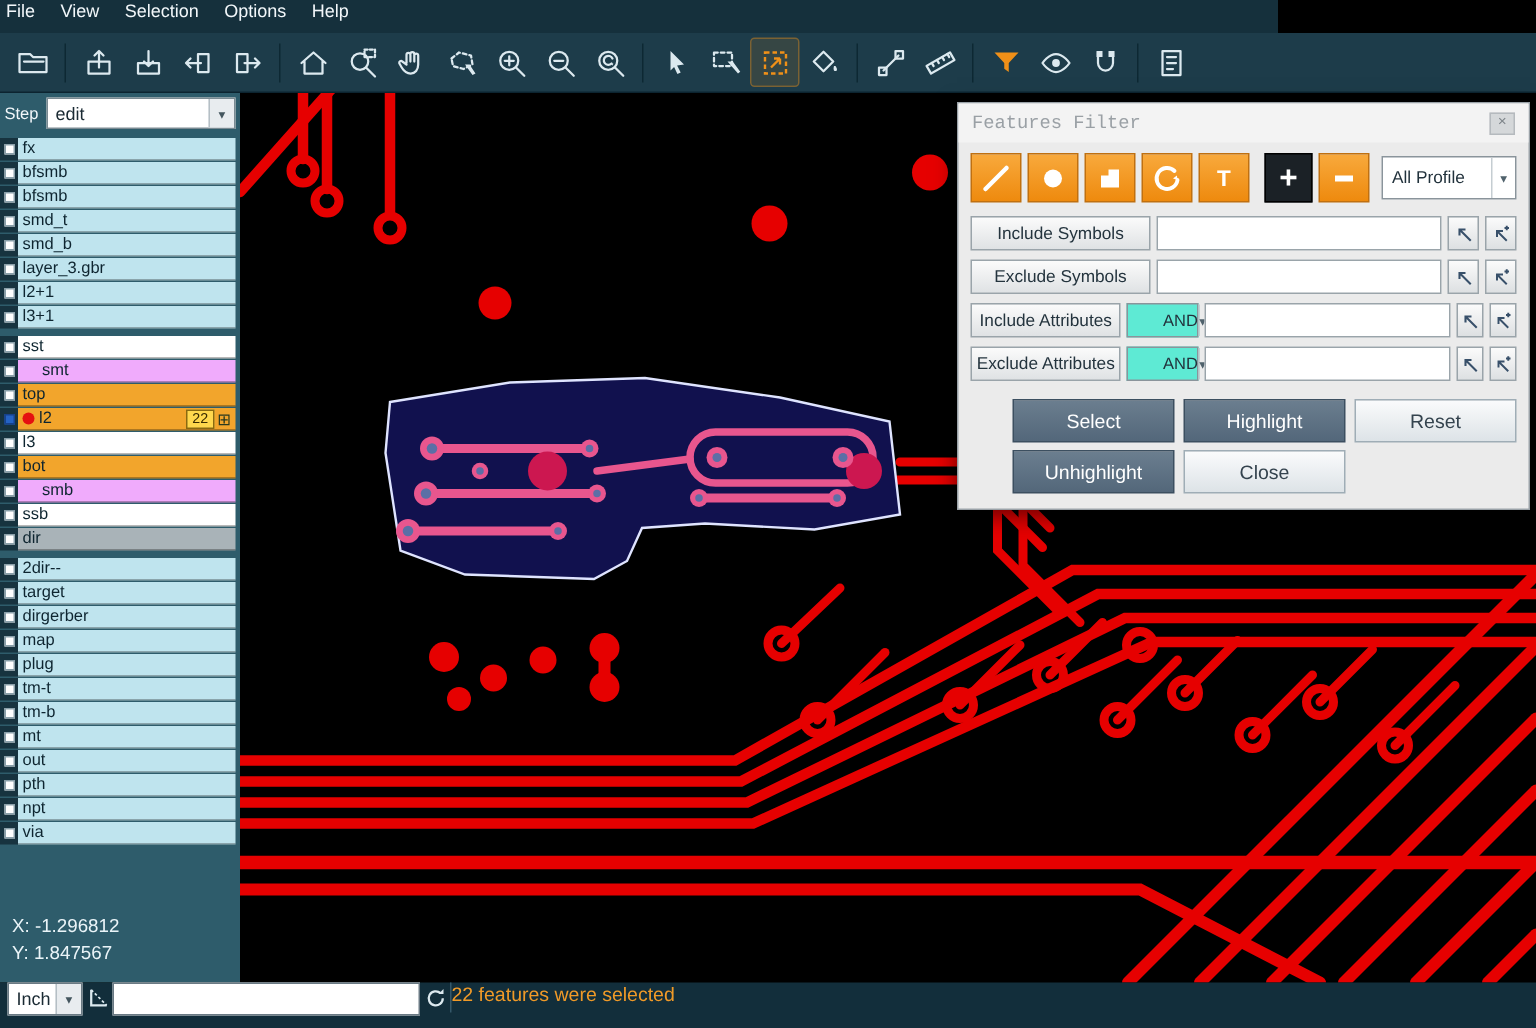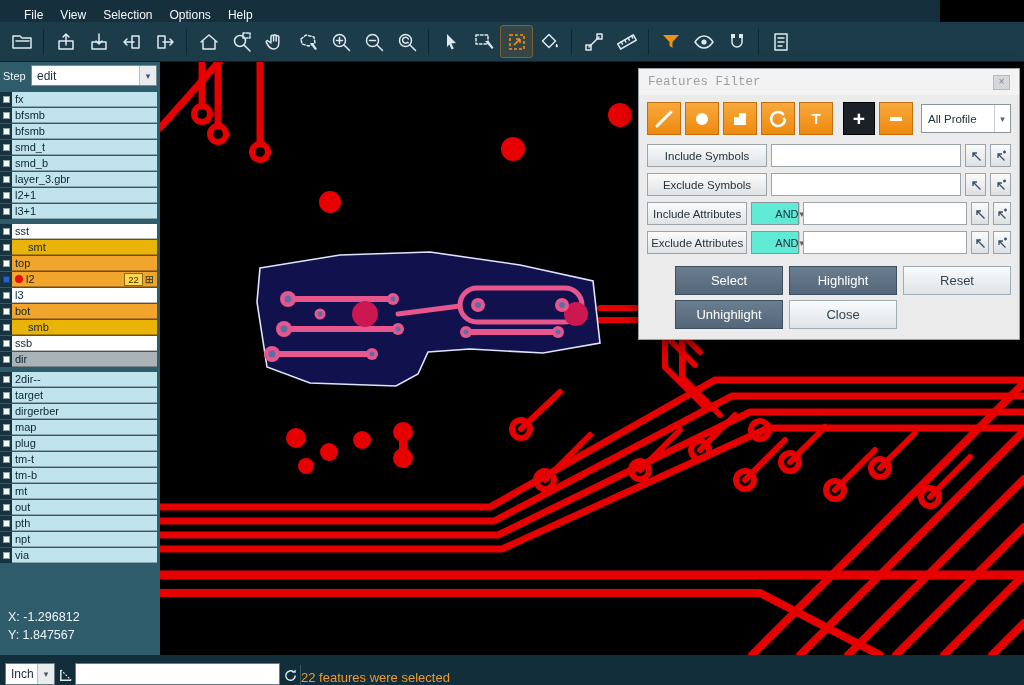--- a/index.html
+++ b/index.html
@@ -1,22 +1,22 @@
 <!DOCTYPE html>
 <html><head>
 <meta charset="utf-8">
 <style>
   * { margin:0; padding:0; box-sizing:border-box; }
   html,body { width:1024px; height:685px; overflow:hidden; background:#000; }
   body { font-family:"Liberation Sans", sans-serif; position:relative; }
   .app { position:absolute; inset:0; }
 
   
-  .menubar { position:absolute; left:0; top:0; width:940px; height:22px;
-    background:#15303c; display:flex; align-items:flex-end; padding-left:24px; }
+  .menubar { position:absolute; left:0; top:0; width:852px; height:22px;
+    background:#15303c; display:flex; align-items:flex-start; padding-left:4px; }
   .menu-item { color:#f2f7fa; font-size:12px; padding:0 11px 0 0; margin-right:6px; cursor:default; }
 
   
   .toolbar { position:absolute; left:0; top:22px; width:1024px; height:40px;
     background:#1d3c4a; display:flex; align-items:center; padding:0 5px; border-bottom:1px solid #0c2430; }
   .tbtn { width:31px; height:31px; display:flex; align-items:center; justify-content:center;
     border-radius:2px; margin:0 1px; }
   .tbtn svg { width:22px; height:22px; }
   .tbtn-active { background:rgba(240,144,24,.12); outline:1px solid rgba(240,144,24,.45); }
   .tsep { width:1px; height:26px; background:#0d2833; margin:0 5px; }
@@ -33,21 +33,21 @@
 
   .layer-list { padding:3px 3px 0 0; }
   .layer-row { display:flex; height:15px; margin-bottom:1px; font-size:11px; }
   .chk-col { width:12px; background:#17333f; display:flex; align-items:center; justify-content:center; }
   .chk { width:7px; height:7px; background:#fff; border:1px solid #8aa0aa; }
   .chk-on { background:#2563c4; border-color:#16418c; }
   .layer-label { flex:1; display:flex; align-items:center; padding:0 3px; color:#0e2530;
     border-bottom:1px solid rgba(0,0,0,.28); overflow:hidden; white-space:nowrap; }
   .t-cyan { background:#bfe4ee; }
   .t-white { background:#ffffff; }
-  .t-green { background:#eab308;padding-left:16px; }
+  .t-green { background:#f0abfc;padding-left:16px; }
   .t-orange { background:#f2a52c; }
   .t-gray { background:#a9b3b8; }
   .dot { width:8px; height:8px; border-radius:50%; background:#e51010; margin-right:3px; flex:0 0 auto; }
   .badge { margin-left:auto; background:#ffd84d; border:1px solid #8a6a10; color:#3a2c00;
     font-size:9.5px; padding:0 3px; line-height:11px; }
   .grid-ic { font-size:11px; color:#2a3a20; margin-left:2px; }
   .layer-gap { height:4px; }
 
   .coords { position:absolute; left:8px; bottom:10px; color:#eaf4f8; font-size:12.5px; line-height:1.5; }
 
@@ -83,21 +83,21 @@
     font-family:"Liberation Sans",sans-serif; font-size:11.5px; padding:0 4px; }
   .mini-btn { width:21px; height:23px; border:1px solid #9aa4aa;
     background:linear-gradient(#fbfbfb,#dde0e2); display:flex; align-items:center; justify-content:center; }
   .dlg-actions { display:grid; grid-template-columns:1fr 1fr 1fr; gap:5px 6px; padding:9px 8px 10px 8px;margin-left:28px; }
   .abtn { height:29px; font-size:13px; font-family:"Liberation Sans",sans-serif; }
   .abtn.dark { background:linear-gradient(#6b7e8f,#53677a); color:#fff; border:1px solid #3c4f60; }
   .abtn.light { background:linear-gradient(#fafbfc,#dde3e7); color:#34434e; border:1px solid #9fadb6; }
 
   
   .statusbar { position:absolute; left:0; bottom:0; width:1024px; height:30px;
-    background:#122e3b; display:flex; align-items:flex-end; padding:0 5px; gap:0; }
+    background:#122e3b; display:flex; align-items:flex-start; padding:0 5px; gap:0; }
   .unit-select { width:50px; height:22px; background:#fff; border:1px solid #6a7a84;
     display:flex; align-items:center; justify-content:space-between; padding-left:5px;
     font-size:12px; color:#1a2a33; }
   .sb-icon { width:20px; height:20px; display:flex; align-items:center; justify-content:center; }
   .sb-input { width:205px; height:22px; background:#fff; border:1px solid #6a7a84;
     font-family:"Liberation Sans",sans-serif; font-size:12px; padding:0 4px; }
   .sb-sep { width:1px; height:20px; background:#35586a; }
   .sb-msg { color:#f09a28; font-size:13px; }
   button { cursor:default; }
 </style>

